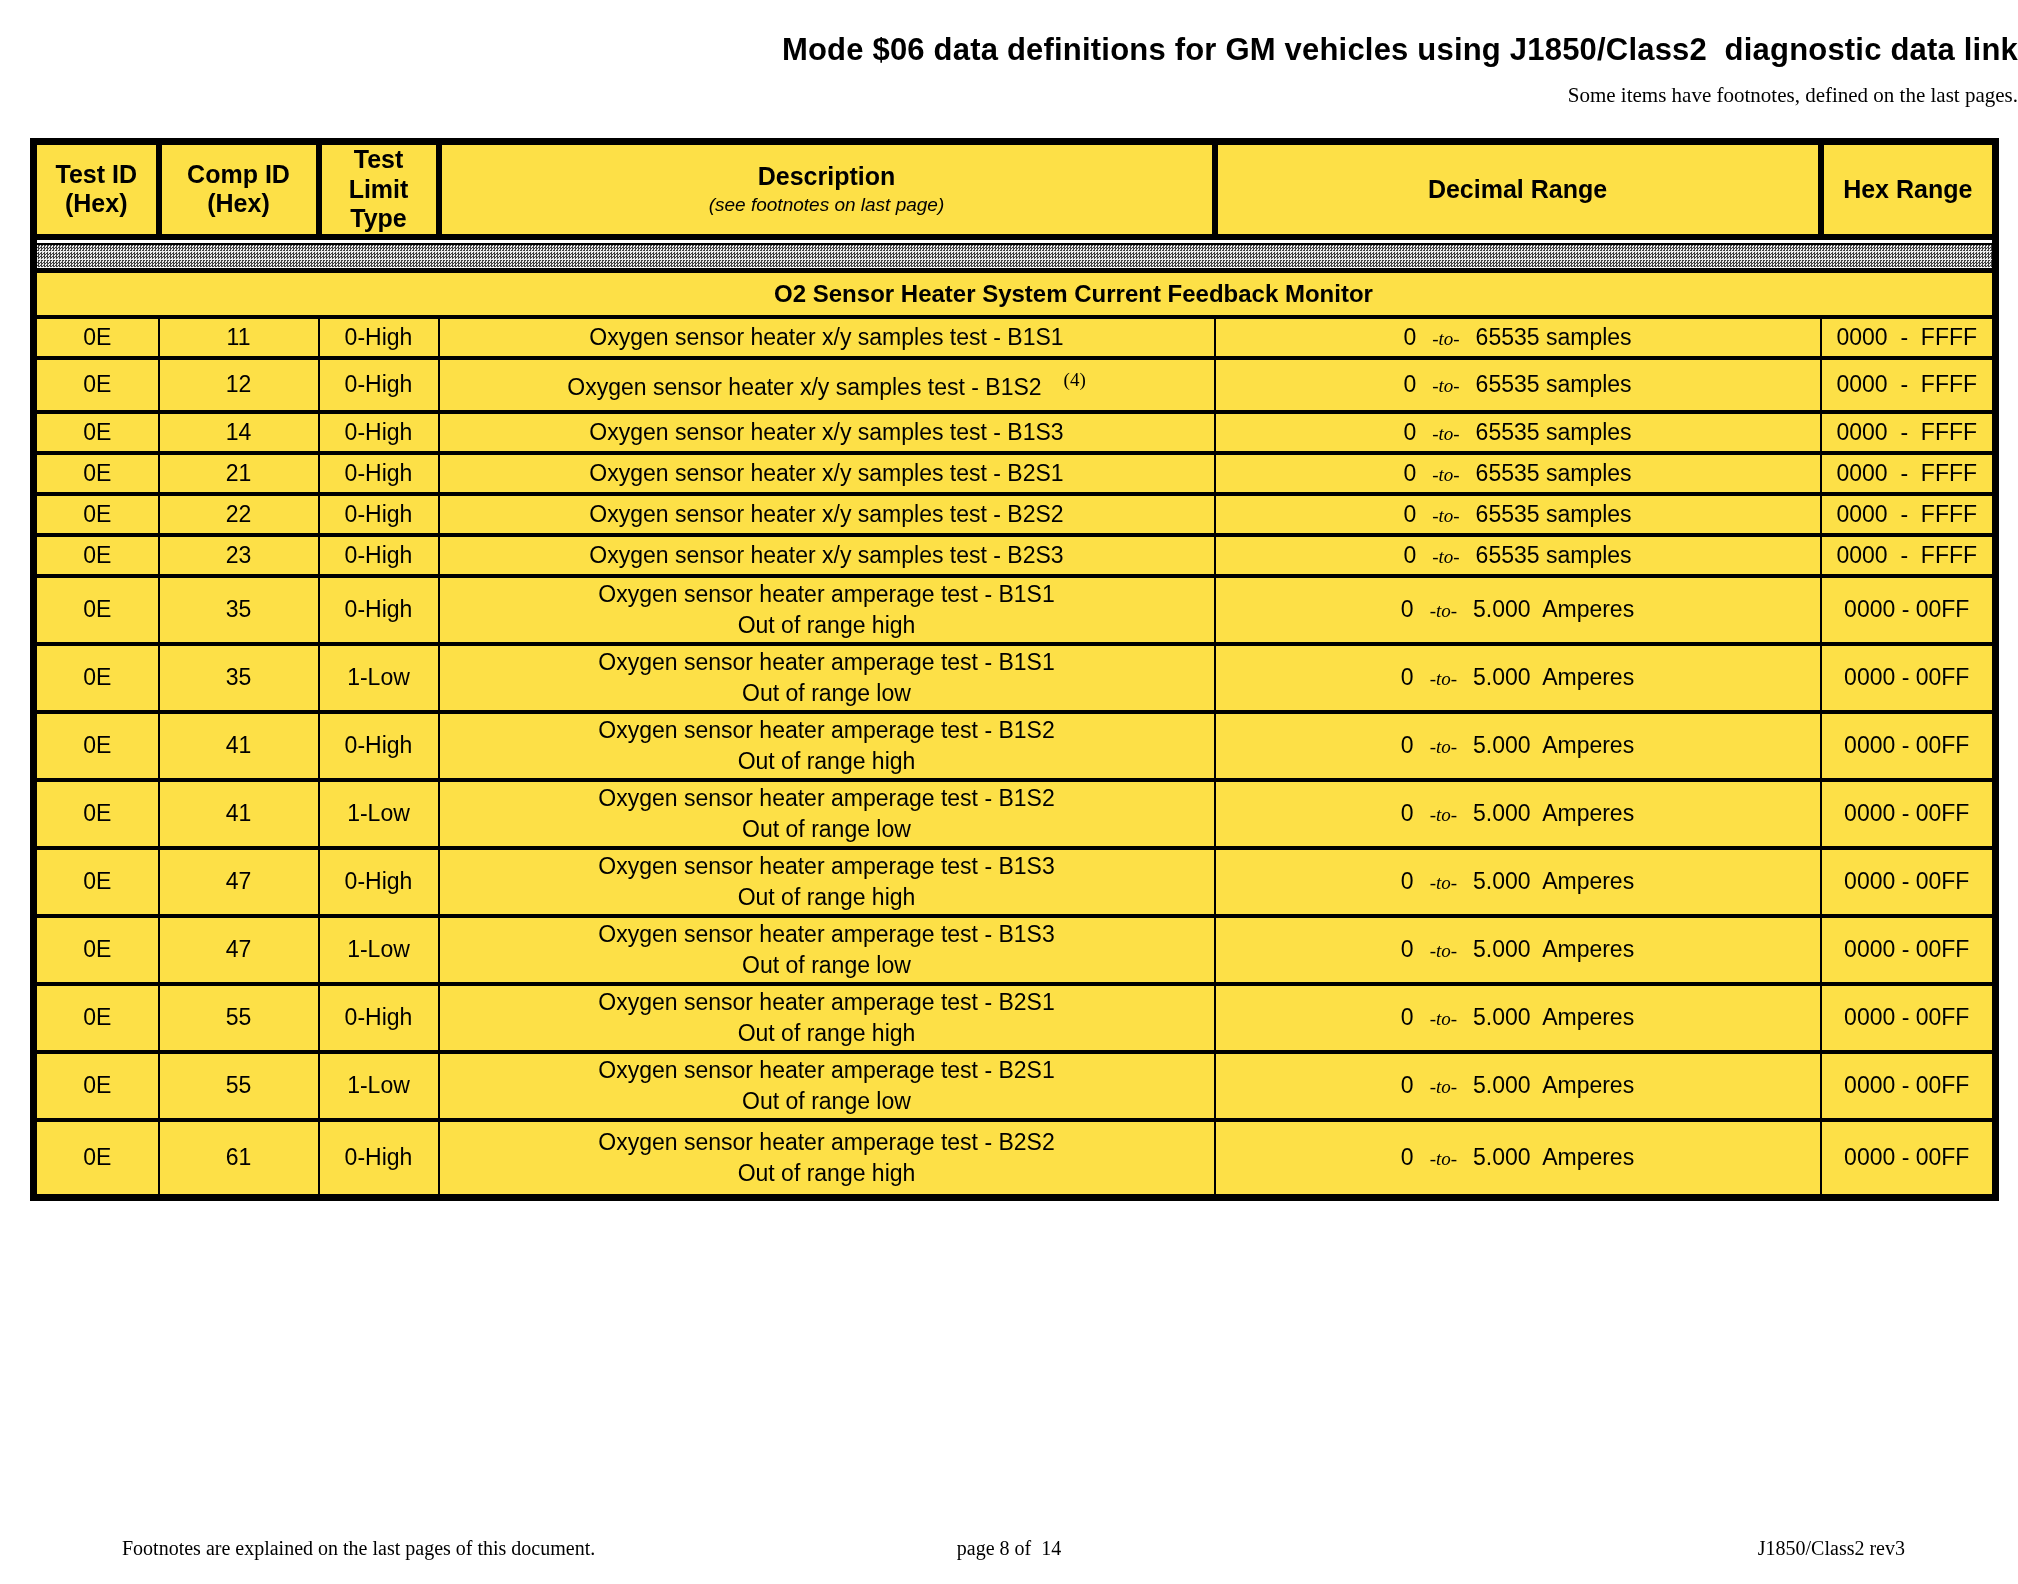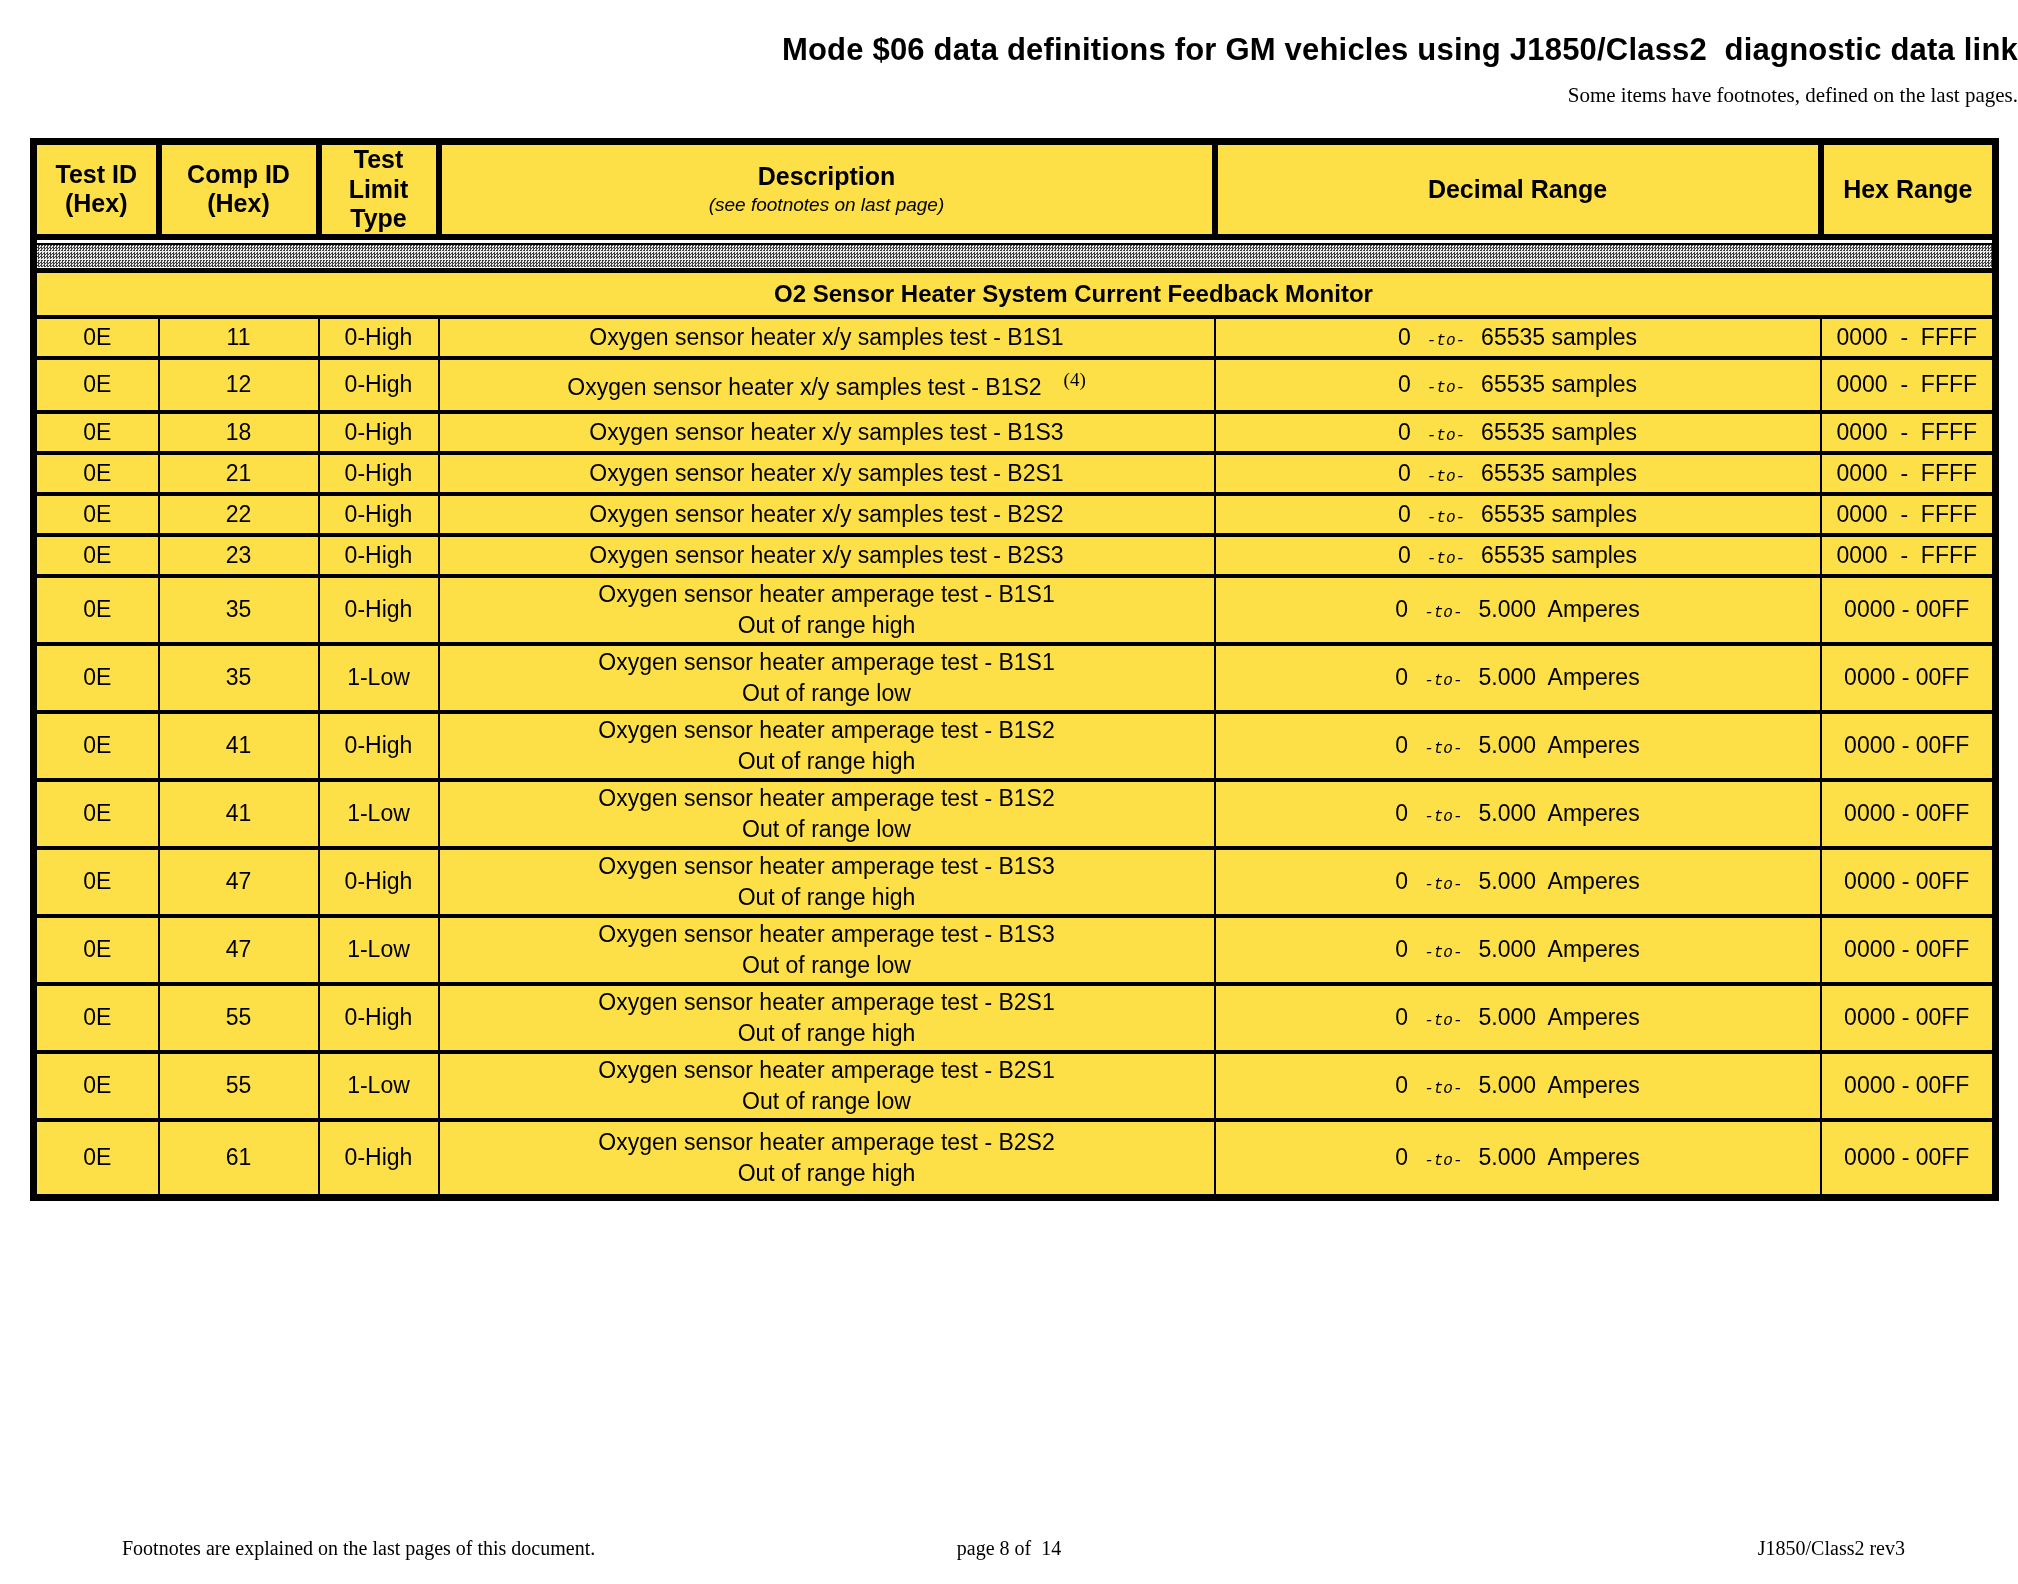--- a/index.html
+++ b/index.html
@@ -42,21 +42,21 @@
   }
   tr.section td{
     border-left:0;border-right:0;border-bottom:4px solid #000;
     height:42px;text-align:center;padding-left:118px;font-weight:bold;font-size:24px;
   }
   tr.r-s  td{height:37px;}
   tr.r-st td{height:50px;}
   tr.r-a  td{height:64px;}
   tr.r-al td{height:72px;}
   td.desc .dline{line-height:1.32;}
-  .dto{font-family:Liberation Mono, monospace;font-style:italic;font-size:16px;margin:12px 16px;}
+  .dto{font-family:Liberation Serif, serif;font-style:italic;font-size:19px;margin:12px 16px;}
   .dv{white-space:pre;}
   td.hex{white-space:pre;}
   sup.fn{font-family:"Liberation Serif",serif;font-size:19px;margin-left:22px;}
   .footer-left{position:absolute;top:1537px;left:122px;font-family:"Liberation Serif",serif;font-size:20px;}
   .footer-center{position:absolute;top:1537px;left:0;width:100%;text-align:center;font-family:"Liberation Serif",serif;font-size:20px;white-space:pre;}
   .footer-right{position:absolute;top:1537px;right:113px;font-family:"Liberation Serif",serif;font-size:20px;}
 </style>
 </head>
 <body>
 
@@ -126,21 +126,21 @@
       <td>12</td>
       <td>0-High</td>
       <td class="desc">
           <div class="dline"><span>Oxygen sensor heater x/y samples test - B1S2</span><sup class="fn">(4)</sup></div>
         </td>
       <td class="dec"><span class="d0">0</span><span class="dto">-to-</span><span class="dv">65535 samples</span></td>
       <td class="hex">0000  -  FFFF</td>
     </tr>
     <tr class="r-s">
       <td>0E</td>
-      <td>18</td>
+      <td>14</td>
       <td>0-High</td>
       <td class="desc">
           <div class="dline">Oxygen sensor heater x/y samples test - B1S3</div>
         </td>
       <td class="dec"><span class="d0">0</span><span class="dto">-to-</span><span class="dv">65535 samples</span></td>
       <td class="hex">0000  -  FFFF</td>
     </tr>
     <tr class="r-s">
       <td>0E</td>
       <td>21</td>

